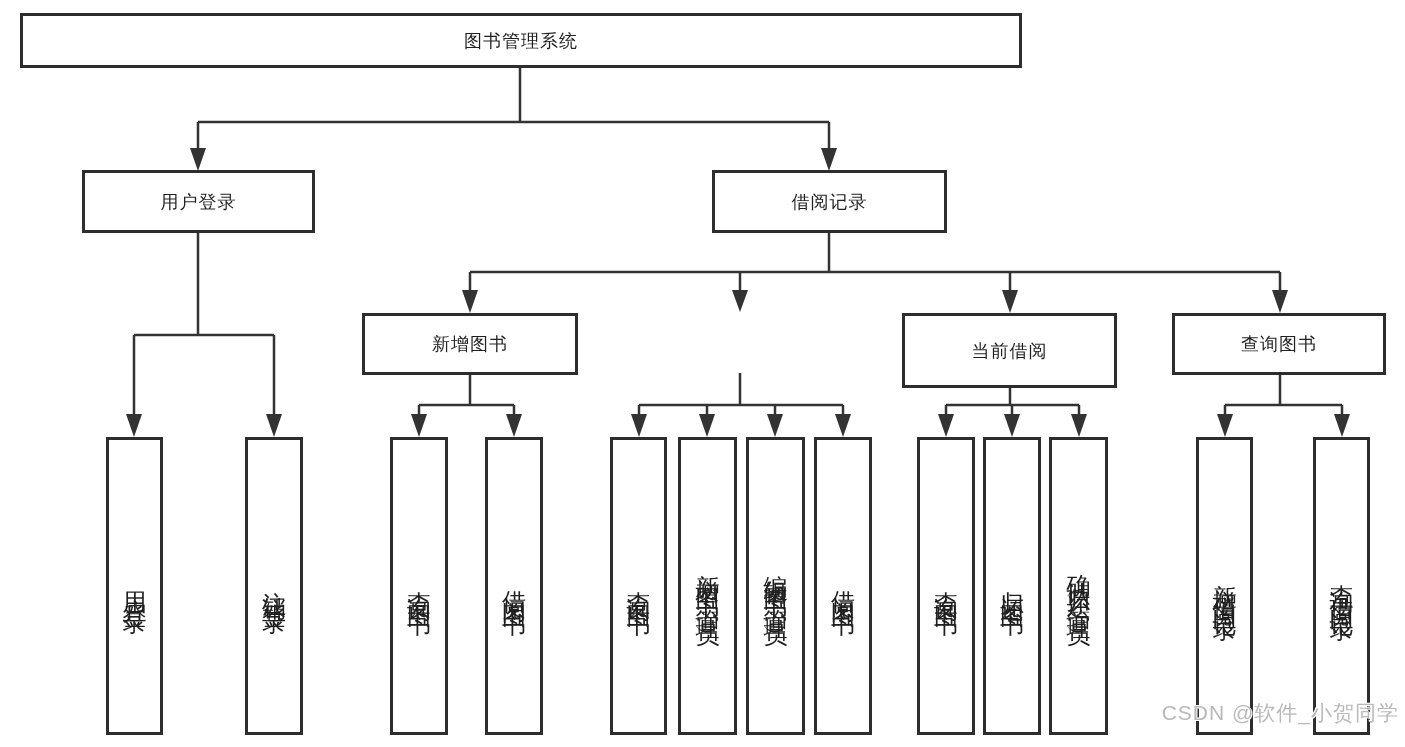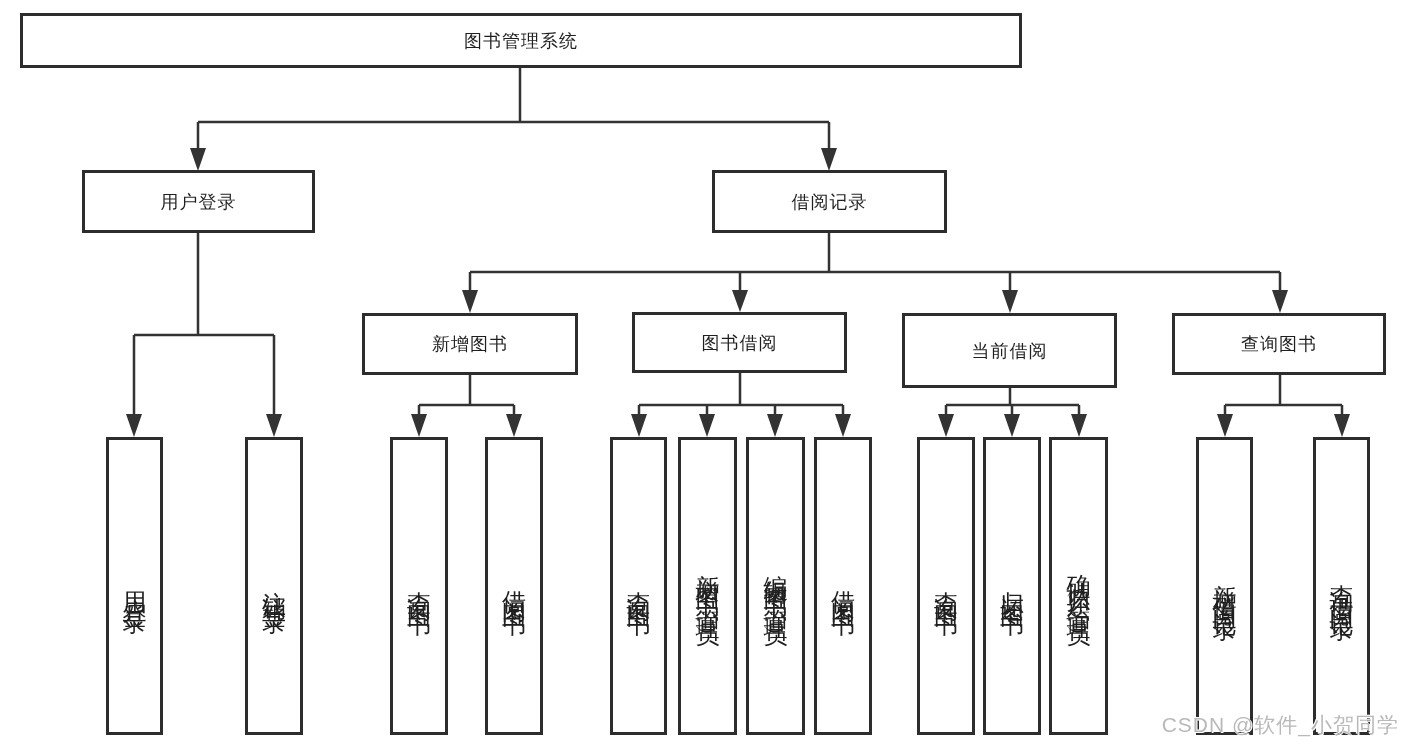--- a/index.html
+++ b/index.html
@@ -38,21 +38,21 @@
     writing-mode: vertical-rl;
     text-orientation: mixed;
     letter-spacing: 7px;
     line-height: 1;
     white-space: nowrap;
   }
 
   .watermark {
     position: absolute;
     right: 6px;
-    bottom: 8px;
+    bottom: 20px;
     font-size: 21px;
     color: #b9b9b9;
     text-shadow: 1px 1px 0 #ffffff, -1px -1px 0 #ffffff;
     letter-spacing: 1px;
     white-space: nowrap;
   }
 </style>
 </head>
 <body>
 
@@ -104,21 +104,20 @@
       <polygon points="1334,414 1350,414 1342,437"></polygon>
     </g>
   </svg>
 
   <div class="node hnode" style="left:20px; top:13px; width:1002px; height:55px;">图书管理系统</div>
 
   <div class="node hnode" style="left:82px; top:170px; width:233px; height:63px;">用户登录</div>
   <div class="node hnode" style="left:712px; top:170px; width:235px; height:63px;">借阅记录</div>
 
   <div class="node hnode" style="left:362px; top:313px; width:216px; height:62px;">新增图书</div>
-  <div class="node hnode" style="left:632px; top:312px; width:215px; height:61px;">图书借阅</div>
   <div class="node hnode" style="left:902px; top:313px; width:215px; height:75px;">当前借阅</div>
   <div class="node hnode" style="left:1172px; top:313px; width:214px; height:62px;">查询图书</div>
 
   <div class="node vnode" style="left:106px; top:437px; width:57px; height:298px;">
     <span class="vtext">用户登录</span>
   </div>
   <div class="node vnode" style="left:245px; top:437px; width:58px; height:298px;">
     <span class="vtext">注销登录</span>
   </div>
 

